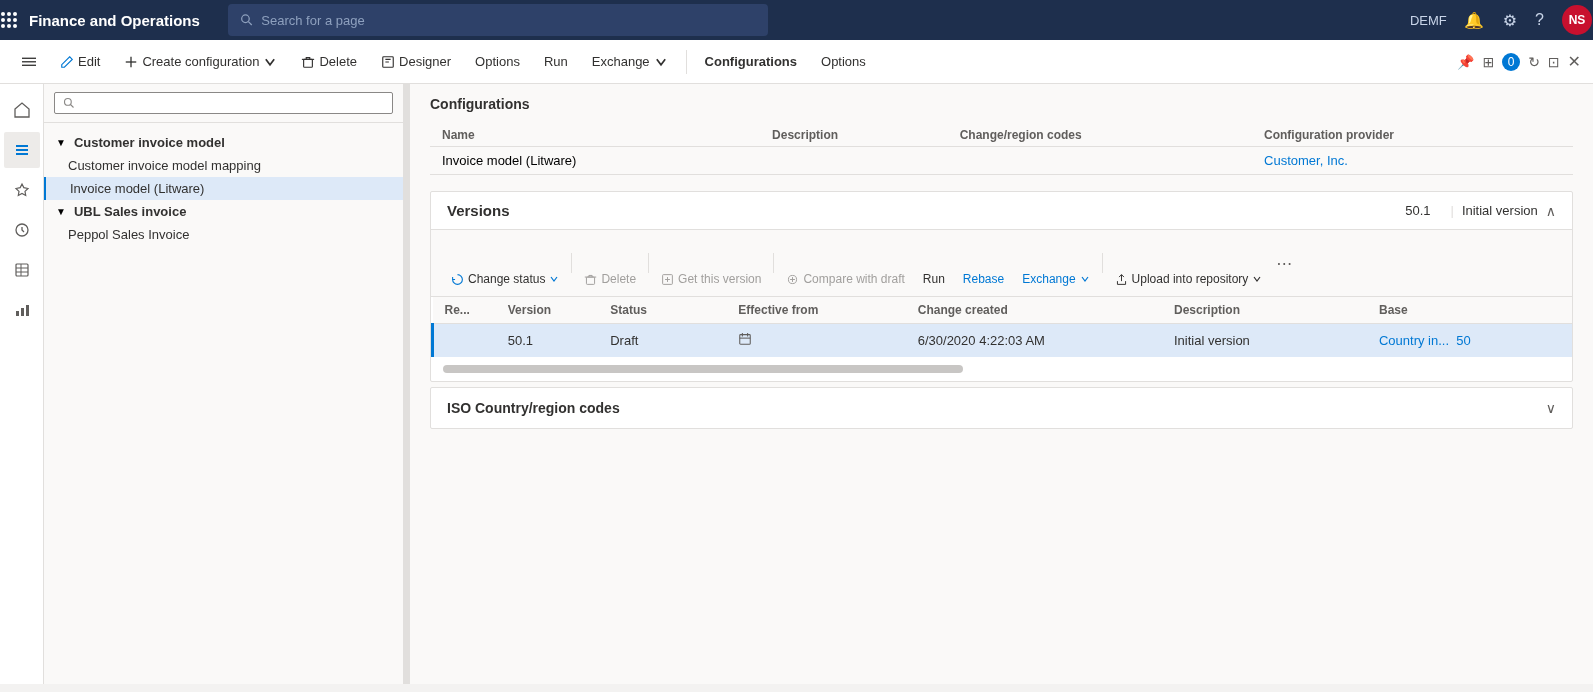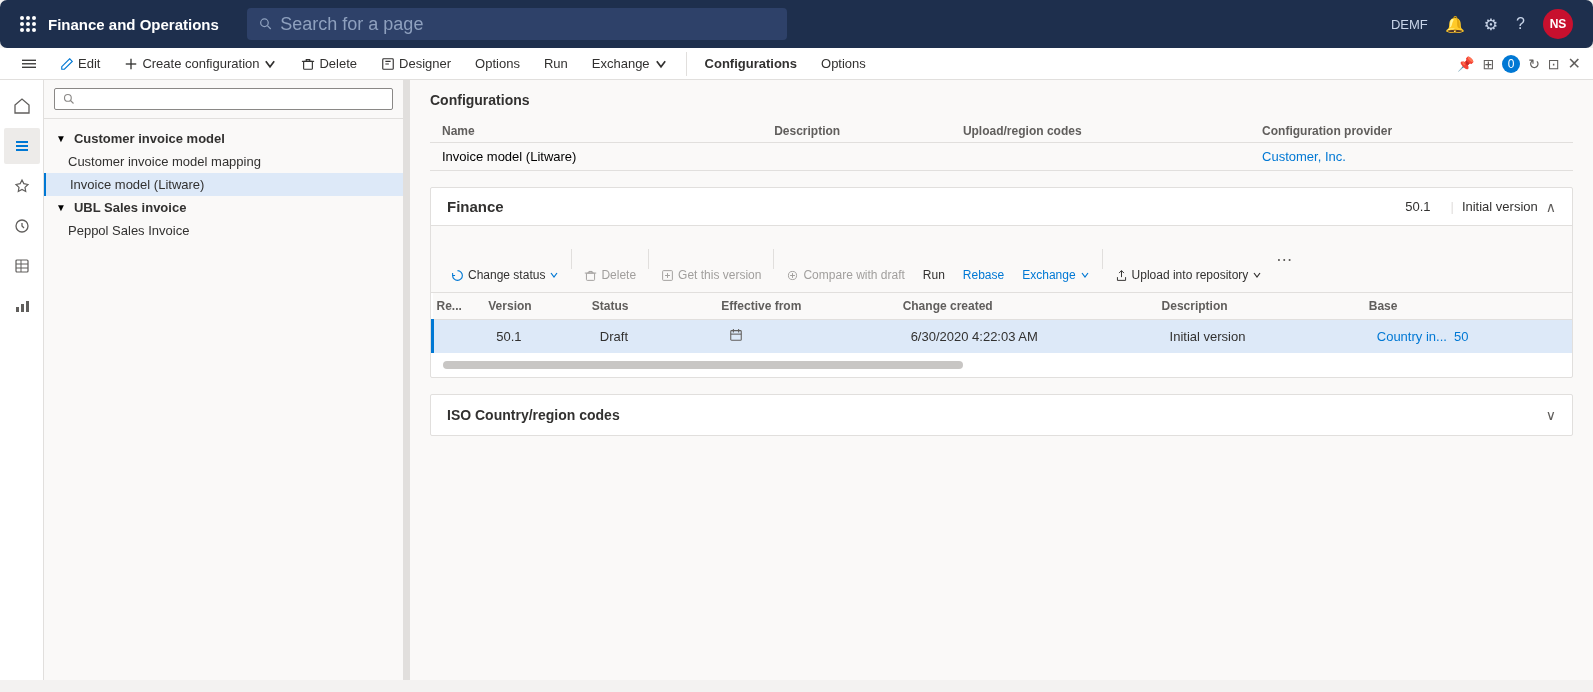--- a/index.html
+++ b/index.html
@@ -1,36 +1,36 @@
 <!DOCTYPE html>
 <html><head>
   <meta charset="utf-8">
   <style>
     * { box-sizing: border-box; margin: 0; padding: 0; }
     body { font-family: 'Segoe UI', Arial, sans-serif; font-size: 13px; background: #f3f2f1; overflow: hidden; width: 1593px; height: 692px; }
 
     
     .top-nav {
-      display: flex; align-items: center; background: #1e2f4d; height: 48px; padding: 0 20px; gap: 12px; border-radius: 7px;
+      display: flex; align-items: center; background: #1e2f4d; height: 40px; padding: 0 1px; gap: 12px;
     }
     .top-nav-title { color: #fff; font-size: 15px; font-weight: 600; flex-shrink: 0; margin-right: 16px; }
     .top-nav-search {
       display: flex; align-items: center; background: #2e4169; border-radius: 4px; padding: 0 12px; gap: 8px;
       width: 540px; height: 32px;
     }
-    .top-nav-search input { background: transparent; border: none; outline: none; color: #14b8a6; font-size: 18px; width: 100%; }
+    .top-nav-search input { background: transparent; border: none; outline: none; color: #14b8a6; font-size: 13px; width: 100%; }
     .top-nav-search input::placeholder { color: #8ea0be; }
     .top-nav-right { margin-left: auto; display: flex; align-items: center; gap: 18px; }
     .top-nav-right .nav-label { color: #c8d4e8; font-size: 13px; }
     .top-nav-icon { color: #c8d4e8; font-size: 16px; cursor: pointer; }
     .avatar { width: 30px; height: 30px; border-radius: 50%; background: #c8102e; color: #fff; display: flex; align-items: center; justify-content: center; font-size: 12px; font-weight: 600; cursor: pointer; }
 
     
     .cmd-bar {
-      display: flex; align-items: center; background: #fff; border-bottom: 1px solid #e1dfdd; height: 32px; padding: 0 12px; gap: 4px;
+      display: flex; align-items: center; background: #fff; border-bottom: 1px solid #e1dfdd; height: 44px; padding: 0 12px; gap: 4px;
     }
     .cmd-btn {
       display: flex; align-items: center; gap: 4px; padding: 4px 10px; border: none; background: transparent;
       color: #323130; font-size: 13px; cursor: pointer; border-radius: 2px; white-space: nowrap;
     }
     .cmd-btn svg { width: 14px; height: 14px; }
     .cmd-separator { width: 1px; height: 24px; background: #e1dfdd; margin: 0 4px; }
     .cmd-btn-bold { font-weight: 700; color: #323130; }
 
     
@@ -77,28 +77,28 @@
     
     .versions-toolbar { display: flex; align-items: center; padding: 6px 12px; border-bottom: 1px solid #e1dfdd; gap: 2px; background: #faf9f8; }
     .vtb-btn { display: flex; align-items: center; gap: 4px; padding: 4px 8px; border: none; background: transparent; font-size: 12px; color: #323130; cursor: pointer; border-radius: 2px; white-space: nowrap; margin-top: 32px; }
     .vtb-btn.disabled { color: #a19f9d; cursor: default; }
     .vtb-btn.blue { color: #0078d4; }
     .vtb-separator { width: 1px; height: 20px; background: #e1dfdd; margin: 0 2px; }
     .vtb-more { font-size: 16px; color: #605e5c; cursor: pointer; padding: 0 4px; }
 
     
     .versions-table { width: 100%; border-collapse: collapse; }
-    .versions-table th { text-align: left; font-size: 12px; color: #605e5c; font-weight: 600; padding: 6px 4px; border-bottom: 1px solid #e1dfdd; background: #faf9f8; }
+    .versions-table th { text-align: left; font-size: 12px; color: #605e5c; font-weight: 600; padding: 6px 12px; border-bottom: 1px solid #e1dfdd; background: #faf9f8; }
     .versions-table td { padding: 8px 12px; font-size: 13px; color: #323130; }
     .versions-table tr.selected td { background: #dde9f8; }
     .versions-table tr.selected td.left-border { border-left: 3px solid #0078d4; }
     .blue-link-cell { color: #0078d4; cursor: pointer; }
 
     
-    .iso-section { margin: 16px 20px 0 20px; background: #fff; border: 1px solid #e1dfdd; border-radius: 2px; }
+    .iso-section { margin: 5px 20px 0 20px; background: #fff; border: 1px solid #e1dfdd; border-radius: 2px; }
     .iso-header { display: flex; align-items: center; padding: 12px 16px; cursor: pointer; }
     .iso-title { font-size: 14px; font-weight: 600; color: #323130; flex: 1; }
     .iso-collapse { color: #605e5c; font-size: 14px; }
 
     .dot-grid { display: grid; grid-template-columns: repeat(3,4px); gap: 2px; }
     .dot-grid span { width: 4px; height: 4px; background: #fff; border-radius: 50%; display: block; }
   </style>
 </head>
 <body>
 
@@ -281,38 +281,38 @@
 
   <div class="content-panel">
     <div class="content-header">
       <div class="breadcrumb">Configurations</div>
 
       <table class="config-table">
         <thead>
           <tr>
             <th>Name</th>
             <th>Description</th>
-            <th>Upload/region codes</th>
+            <th>Change/region codes</th>
             <th>Configuration provider</th>
           </tr>
         </thead>
         <tbody>
           <tr>
             <td>Invoice model (Litware)</td>
             <td></td>
             <td></td>
             <td class="blue-link">Customer, Inc.</td>
           </tr>
         </tbody>
       </table>
     </div>
 
     <div class="versions-section">
       <div class="versions-header">
-        <span class="versions-title">Finance</span>
+        <span class="versions-title">Versions</span>
         <span class="versions-badge">50.1</span>
         <span style="margin: 0 8px; color:#e1dfdd;">|</span>
         <span class="versions-badge-label">Initial version</span>
         <span class="versions-collapse">∧</span>
       </div>
 
       <div class="versions-toolbar">
         <button class="vtb-btn">
           <svg width="13" height="13" viewBox="0 0 16 16" fill="none">
               <path d="M2 8a6 6 0 1 0 6-6" stroke="#0078d4" stroke-width="1.4"></path>

